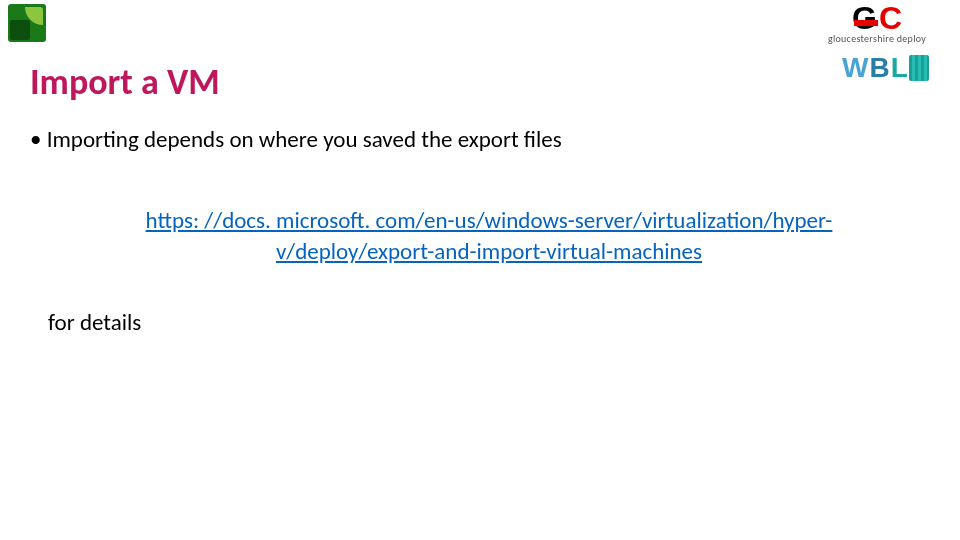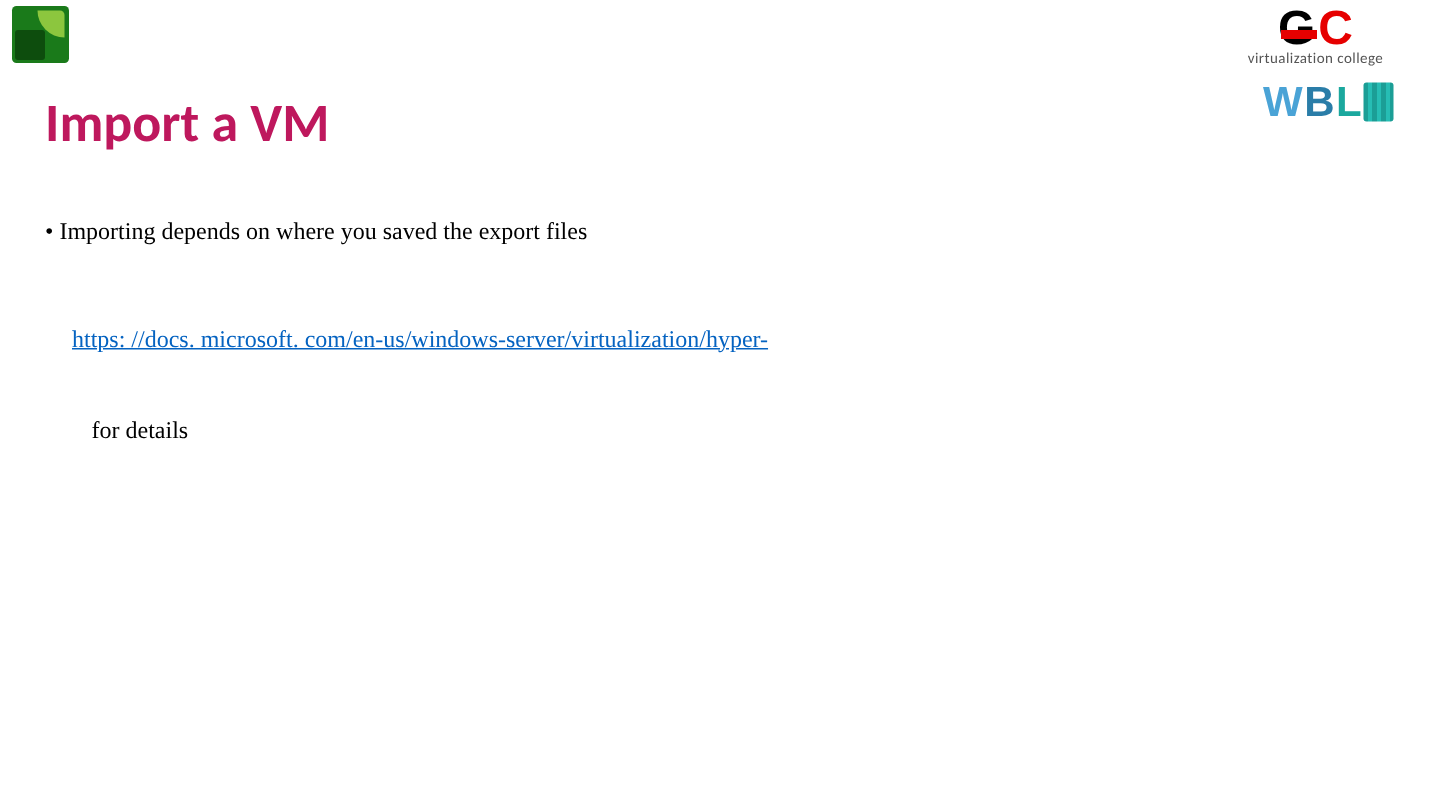--- a/index.html
+++ b/index.html
@@ -35,43 +35,43 @@
     .title {
       position: absolute;
       top: 60px;
       left: 30px;
       font-size: 36px;
       font-weight: 700;
       color: #be185d;
     }
     .content {
       position: absolute;
-      top: 144px;
+      top: 124px;
       left: 30px;
       right: 30px;
-      font-size: 16px;
+      font-size: 23px;
       color: #000;
       line-height: 1.35;
-      font-family: Liberation Serif, serif;
     }
     .bullet {
       margin-bottom: 2px;
     }
     .link-block {
       margin-top: 50px;
       margin-left: 18px;
+      text-align: center;
     }
     .link {
       color: #0563c1;
       text-decoration: underline;
       word-break: break-all;
     }
     .details-text {
       margin-top: 40px;
-      margin-left: 31px;
+      margin-left: 18px;
     }
     
     .bcs-sq {
       width: 38px; height: 38px;
       background: #1a7a1a;
       border-radius: 3px;
       position: relative;
       overflow: hidden;
     }
     .bcs-leaf {
@@ -143,38 +143,39 @@
     <div class="bcs-leaf"></div>
   </div>
 </div>
 
 <div class="logo-gc">
   <div class="gc-wrap">
     <div class="gc-letters">
       <span class="gc-g">G</span>
       <span class="gc-c">C</span>
     </div>
-    <div class="gc-text">virtualization college</div>
+    <div class="gc-text">gloucestershire deploy</div>
   </div>
 </div>
 
 <div class="logo-wbl">
   <div class="wbl-wrap">
     <span class="wbl-w">W</span>
     <span class="wbl-b">B</span>
     <span class="wbl-l">L</span>
     <span class="wbl-patch"></span>
   </div>
 </div>
 
 <h1 class="title">Import a VM</h1>
 
 <div class="content">
   <div class="bullet">• <span>Importing depends on where you saved the export files</span></div>
 
   <div class="link-block">
     <a class="link">
       <span>https: //docs. microsoft. com/en-us/windows-server/virtualization/hyper-</span><br>
+      <span>v/deploy/export-and-import-virtual-machines</span>
     </a>
   </div>
 
   <div class="details-text">for details</div>
 </div>
 
 </body></html>

